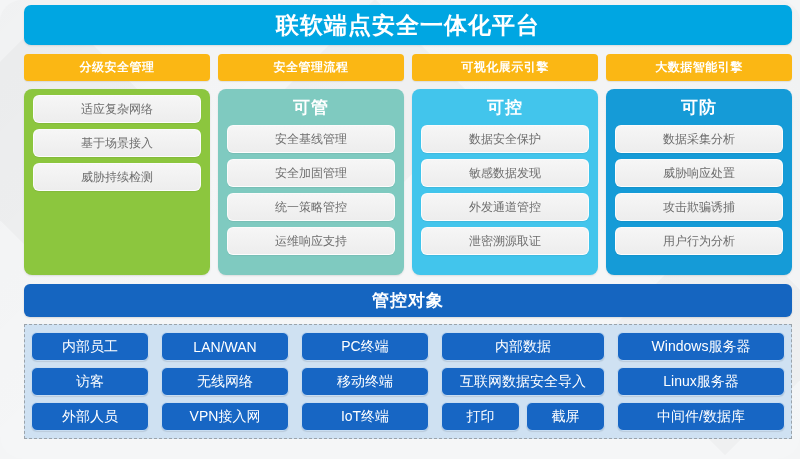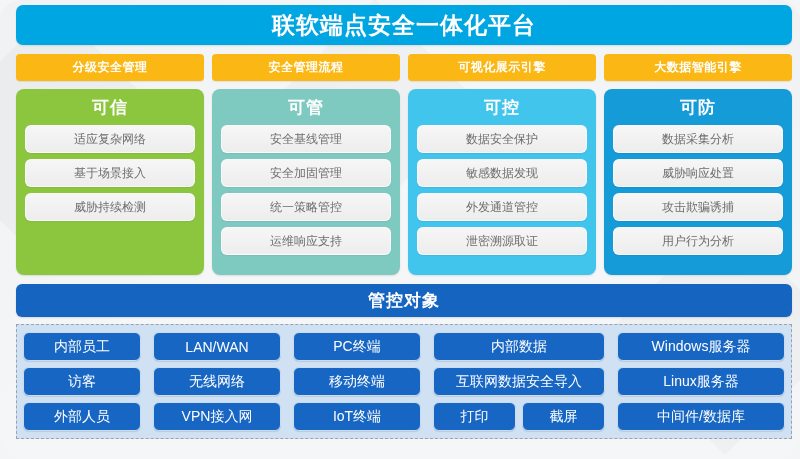--- a/index.html
+++ b/index.html
@@ -15,21 +15,21 @@
   }
   #root {
     position: relative;
     width: 800px;
     height: 459px;
     box-sizing: border-box;
     background:
       linear-gradient(135deg, rgba(0,0,0,0.018) 0%, rgba(0,0,0,0) 38%),
       linear-gradient(225deg, rgba(0,0,0,0.018) 0%, rgba(0,0,0,0) 38%),
       #f5f6f7;
-    padding: 5px 8px 0 16px;
+    padding: 5px 8px 0 24px;
     border-radius: 22px;
   }
   
   .bgshape {
     position: absolute;
     background: rgba(0,0,0,0.022);
     pointer-events: none;
   }
   .bg1 { left: -40px; top: 46px; width: 190px; height: 190px; transform: rotate(45deg); }
   .bg2 { left: 300px; top: 30px; width: 150px; height: 150px; transform: rotate(45deg); }
@@ -170,21 +170,20 @@
   <div class="bgshape bg2"></div>
   <div class="bgshape bg3"></div>
 
   <div class="title-bar">联软端点安全一体化平台</div>
 
   <div class="columns">
 
     <div class="col col-green">
       <div class="col-head">分级安全管理</div>
       <div class="col-body">
-        <div class="col-body-title">可信</div>
         <div class="chip">适应复杂网络</div>
         <div class="chip">基于场景接入</div>
         <div class="chip">威胁持续检测</div>
       </div>
     </div>
 
     <div class="col col-teal">
       <div class="col-head">安全管理流程</div>
       <div class="col-body">
         <div class="col-body-title">可管</div>

